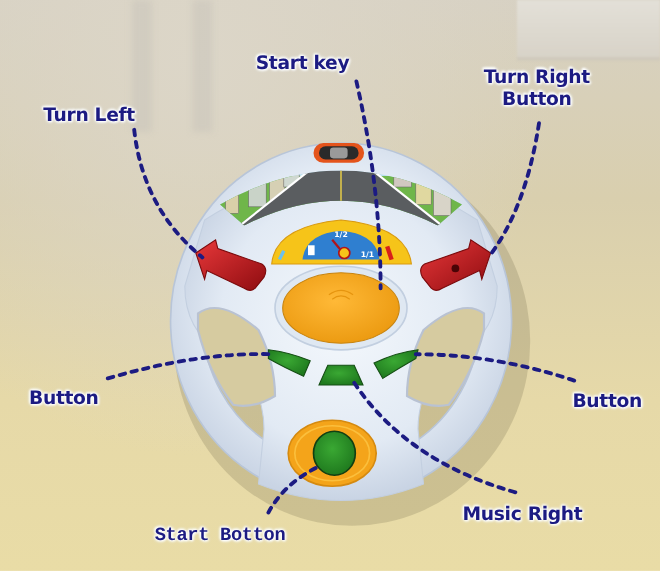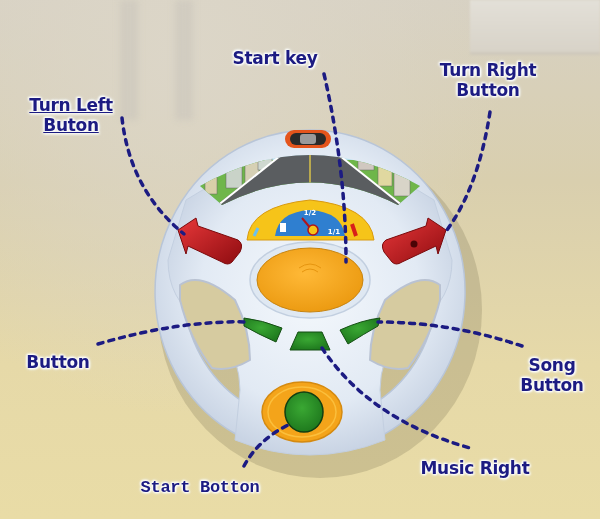--- a/index.html
+++ b/index.html
@@ -145,36 +145,34 @@
     <path d="M324,74 Q346,170 346,262"></path>
     <path d="M490,112 Q478,190 444,234"></path>
     <path d="M98,344 Q180,320 248,322"></path>
     <path d="M522,346 Q450,322 378,322"></path>
     <path d="M322,348 Q370,420 470,448"></path>
     <path d="M244,466 Q258,440 288,425"></path>
   </g>
 
 </svg>
 
-<div class="label" style="left:16px;top:95px;width:110px;text-decoration:underline;">
+<div class="label" style="left:26px;top:95px;width:110px;">
   <div>Turn Left</div>
-  <div>Buton</div>
 </div>
 <div class="label" style="left:220px;top:48px;width:110px;">
   <div>Start key</div>
 </div>
 <div class="label" style="left:428px;top:60px;width:120px;">
   <div>Turn Right</div>
   <div>Button</div>
 </div>
 <div class="label" style="left:0px;top:352px;width:116px;">
   <div>Button</div>
 </div>
 <div class="label" style="left:512px;top:355px;width:80px;">
-  <div>Song</div>
   <div>Button</div>
 </div>
 <div class="label" style="left:400px;top:458px;width:150px;">
   <div>Music Right</div>
 </div>
 <div class="label" style="left:136px;top:478px;width:128px;font-family:Liberation Mono, monospace;">
   <div>Start Botton</div>
 </div>
 
 </body></html>

